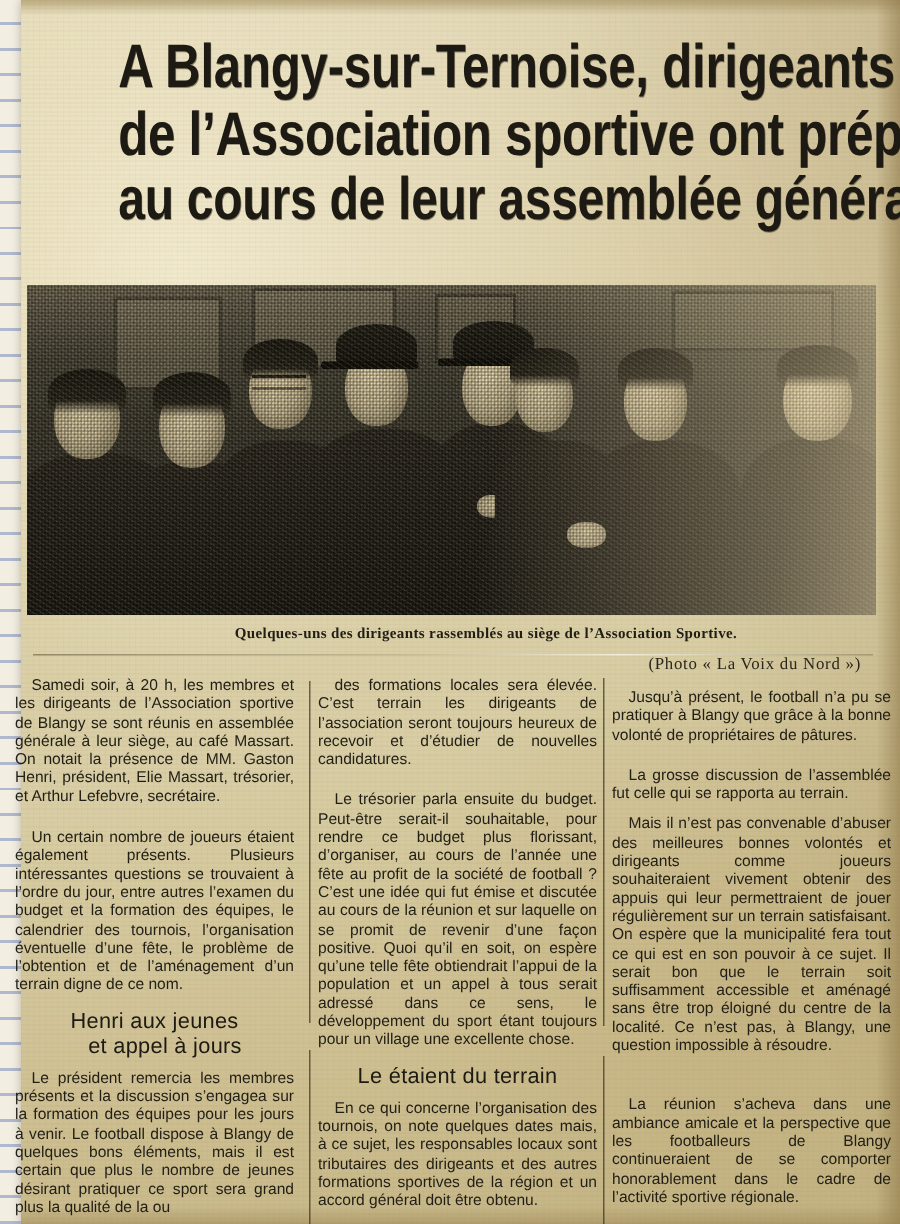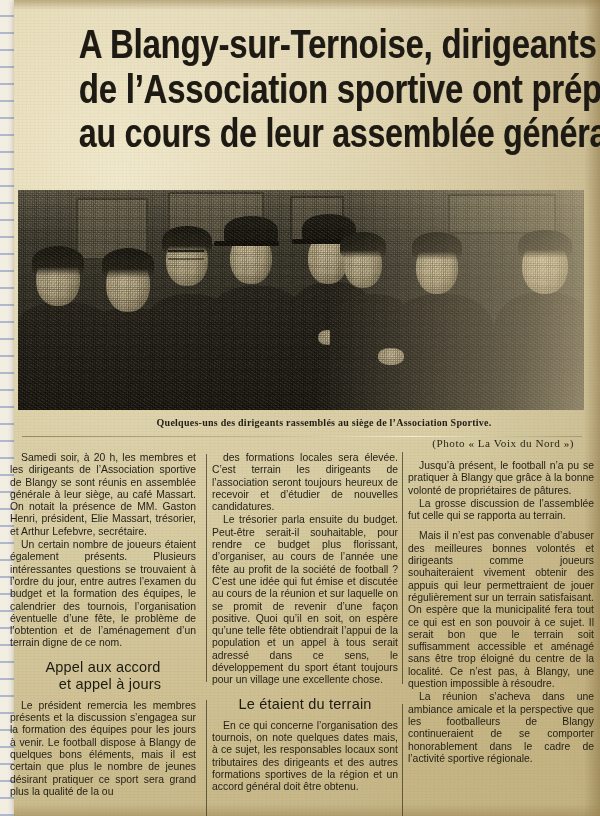--- a/index.html
+++ b/index.html
@@ -273,21 +273,21 @@
     hyphens: manual;
   }
   .col1 { left: -4px; }
   .col2 { left: 198px; }
   .col3 { left: 394px; }
 
   .col p {
     margin: 0 0 0 0;
     text-indent: 11px;
   }
-  .col p + p { margin-top: 1px; }
+  .col p + p { margin-top: 15px; }
 
   .subhead {
     display: block;
     text-align: center;
     font-size: 14.5px;
     line-height: 17px;
     font-weight: normal;
     color: #1c1a12;
     margin: 9px 0 7px 0;
     text-indent: 0;
@@ -421,40 +421,40 @@
 
         <div class="colrule r1a"></div>
         <div class="colrule r1b"></div>
         <div class="colrule r2a"></div>
         <div class="colrule r2b"></div>
 
         <div class="col col1">
           <p>Samedi soir, à 20 h, les membres et les dirigeants de l’Association sportive de Blangy se sont réunis en assemblée générale à leur siège, au café Massart. On notait la présence de MM. Gaston Henri, président, Elie Massart, trésorier, et Arthur Lefebvre, secrétaire.</p>
           <p>Un certain nombre de joueurs étaient également présents. Plusieurs intéressantes questions se trouvaient à l’ordre du jour, entre autres l’examen du budget et la formation des équipes, le calendrier des tournois, l’organisation éventuelle d’une fête, le problème de l’obtention et de l’aménagement d’un terrain digne de ce nom.</p>
           <span class="subhead">
-            <span class="sh-l sh-l1">Appel aux accord</span>
+            <span class="sh-l sh-l1">Henri aux jeunes</span>
             <span class="sh-l sh-l2">et appel à jours</span>
           </span>
           <p>Le président remercia les membres présents et la discussion s’engagea sur la formation des équipes pour les jours à venir. Le football dispose à Blangy de quelques bons éléments, mais il est certain que plus le nombre de jeunes désirant pratiquer ce sport sera grand plus la qualité de la ou</p>
         </div>
 
         <div class="col col2">
           <p>des formations locales sera élevée. C’est terrain les dirigeants de l’association seront toujours heureux de recevoir et d’étudier de nouvelles candidatures.</p>
           <p>Le trésorier parla ensuite du budget. Peut-être serait-il souhaitable, pour rendre ce budget plus florissant, d’organiser, au cours de l’année une fête au profit de la société de football ? C’est une idée qui fut émise et discutée au cours de la réunion et sur laquelle on se promit de revenir d’une façon positive. Quoi qu’il en soit, on espère qu’une telle fête obtiendrait l’appui de la population et un appel à tous serait adressé dans ce sens, le développement du sport étant toujours pour un village une excellente chose.</p>
           <span class="subhead">
             <span class="sh-l sh-l1">Le étaient du terrain</span>
           </span>
           <p>En ce qui concerne l’organisation des tournois, on note quelques dates mais, à ce sujet, les responsables locaux sont tributaires des dirigeants et des autres formations sportives de la région et un accord général doit être obtenu.</p>
         </div>
 
         <div class="col col3">
           <p style="margin-top:8px;">Jusqu’à présent, le football n’a pu se pratiquer à Blangy que grâce à la bonne volonté de propriétaires de pâtures.</p>
           <p>La grosse discussion de l’assemblée fut celle qui se rapporta au terrain.</p>
           <p style="margin-top:8px;">Mais il n’est pas convenable d’abuser des meilleures bonnes volontés et dirigeants comme joueurs souhaiteraient vivement obtenir des appuis qui leur permettraient de jouer régulièrement sur un terrain satisfaisant. On espère que la municipalité fera tout ce qui est en son pouvoir à ce sujet. Il serait bon que le terrain soit suffisamment accessible et aménagé sans être trop éloigné du centre de la localité. Ce n’est pas, à Blangy, une question impossible à résoudre.</p>
-          <p style="margin-top:1px;">La réunion s’acheva dans une ambiance amicale et la perspective que les footballeurs de Blangy continueraient de se comporter honorablement dans le cadre de l’activité sportive régionale.</p>
+          <p style="margin-top:27px;">La réunion s’acheva dans une ambiance amicale et la perspective que les footballeurs de Blangy continueraient de se comporter honorablement dans le cadre de l’activité sportive régionale.</p>
         </div>
 
       </div>
 
     </div>
 
     <div class="edge-top"></div>
     <div class="edge-right"></div>
     <div class="edge-bottom"></div>
   </div>

